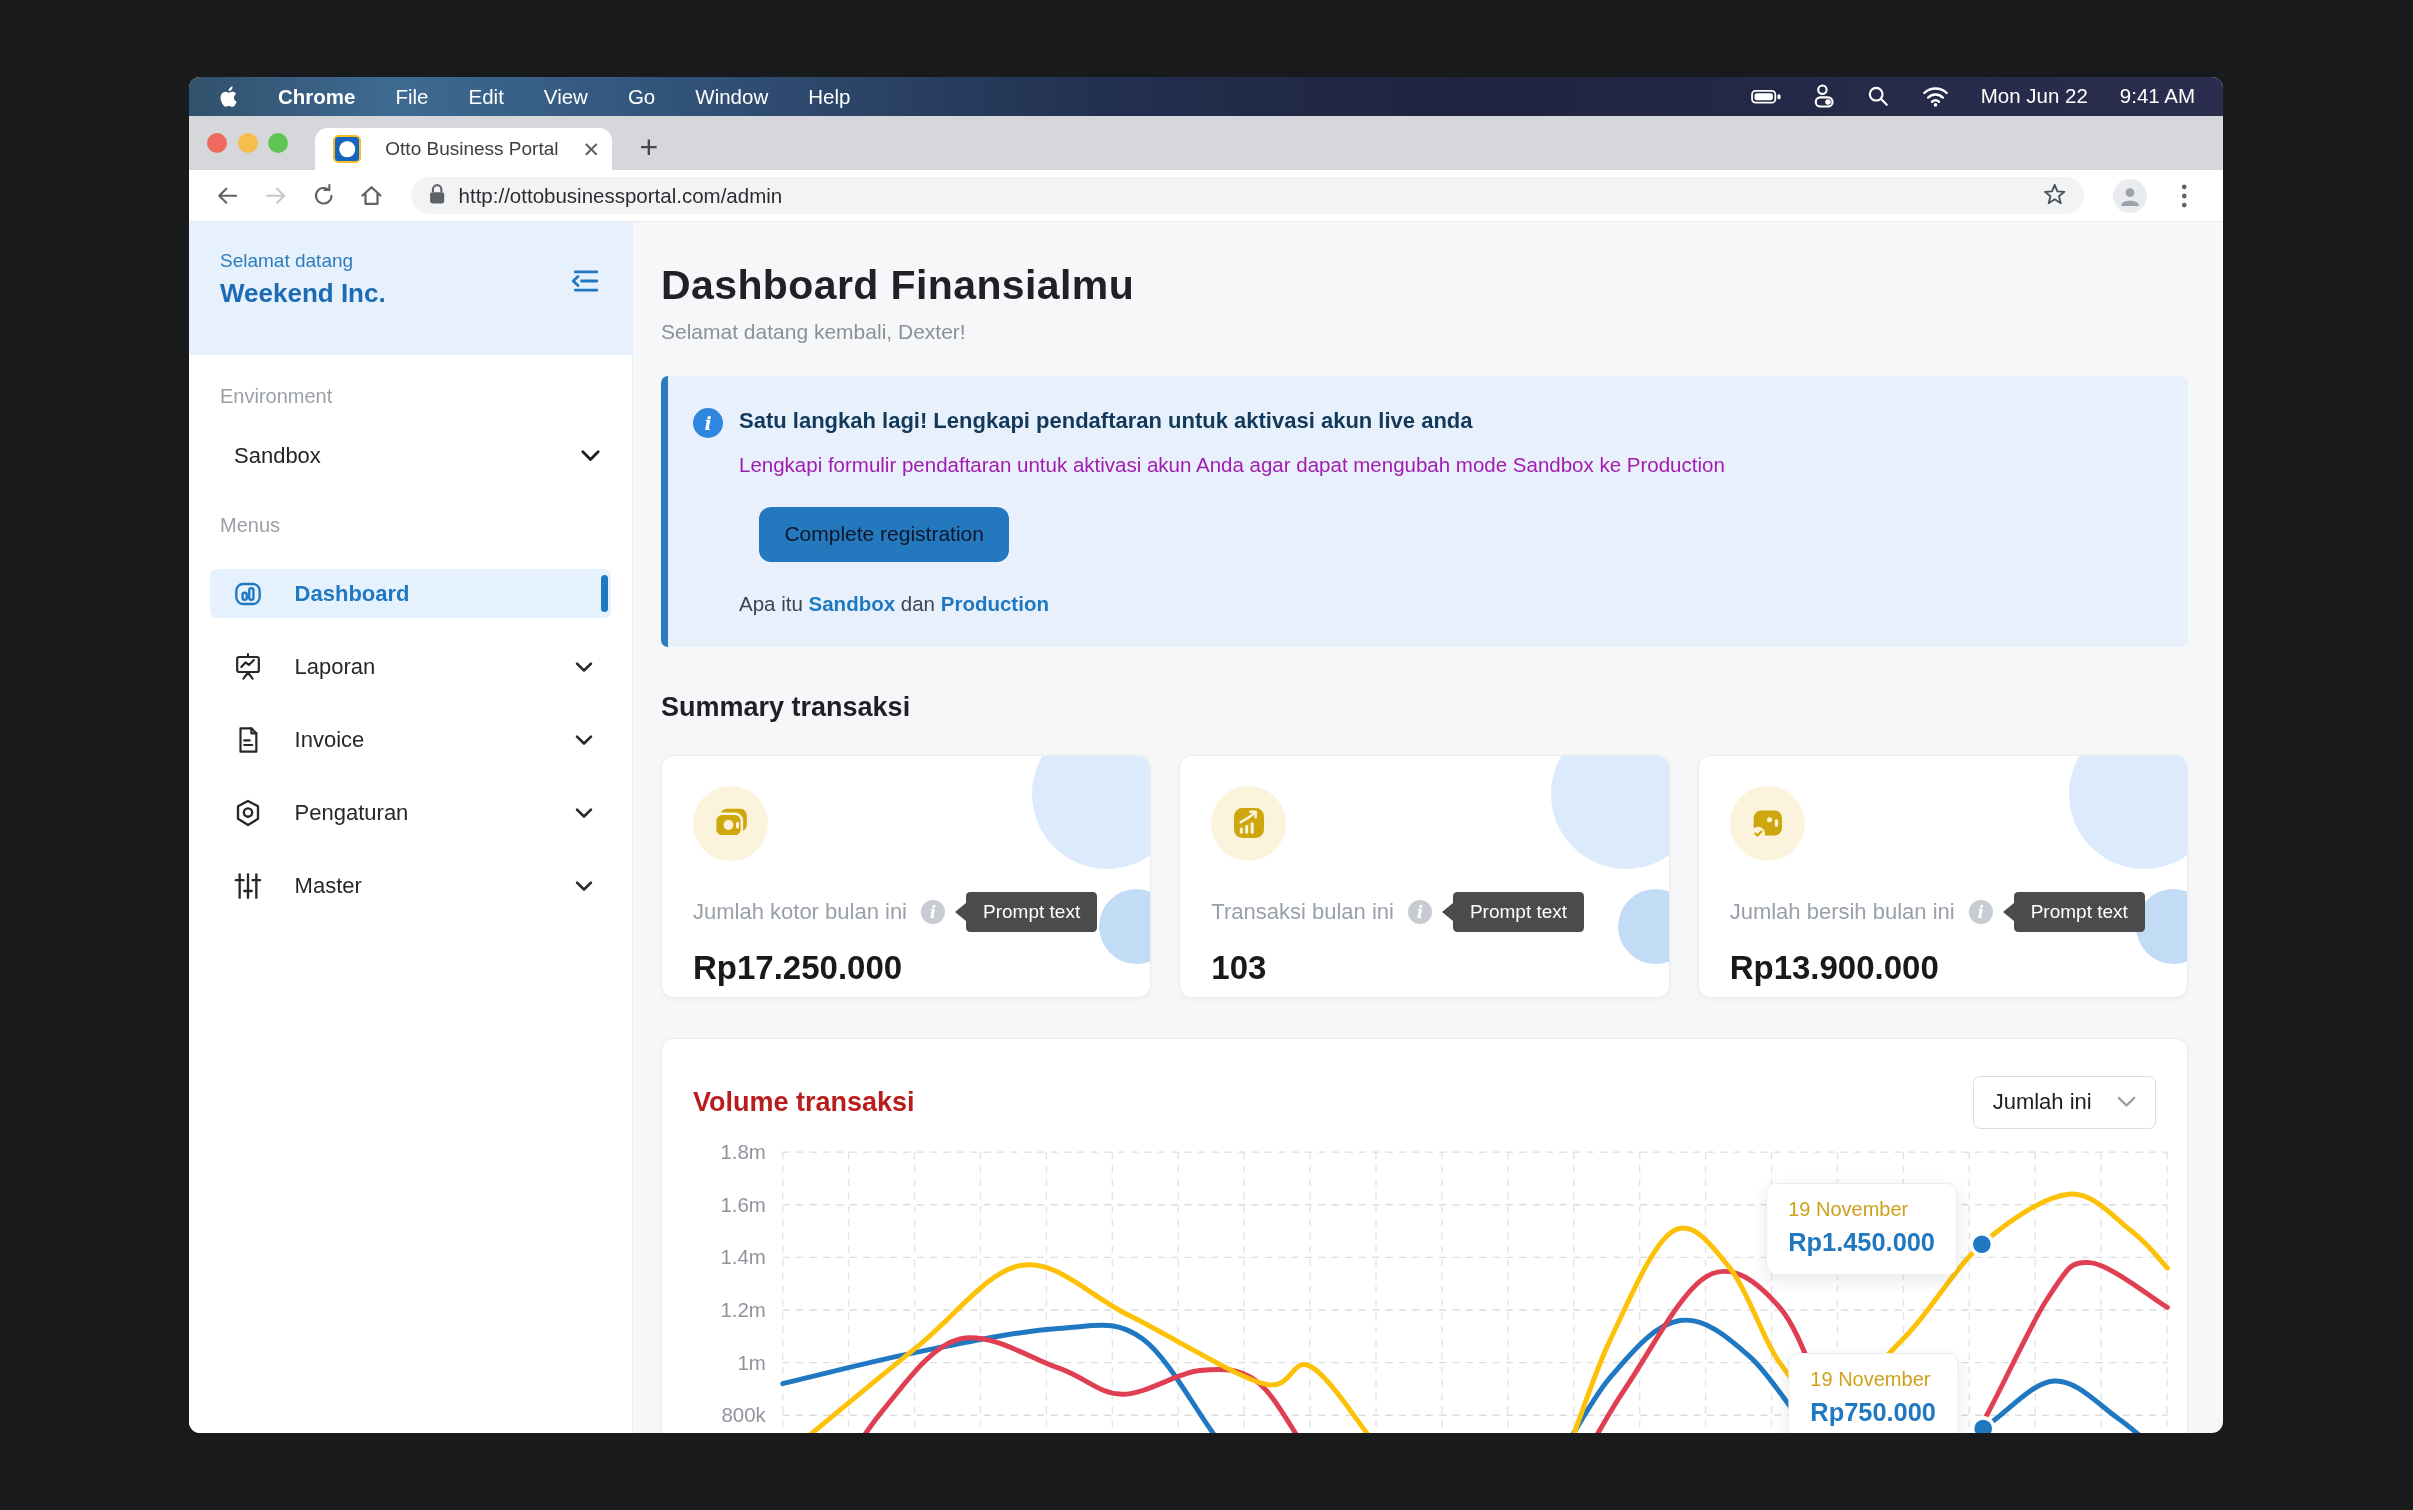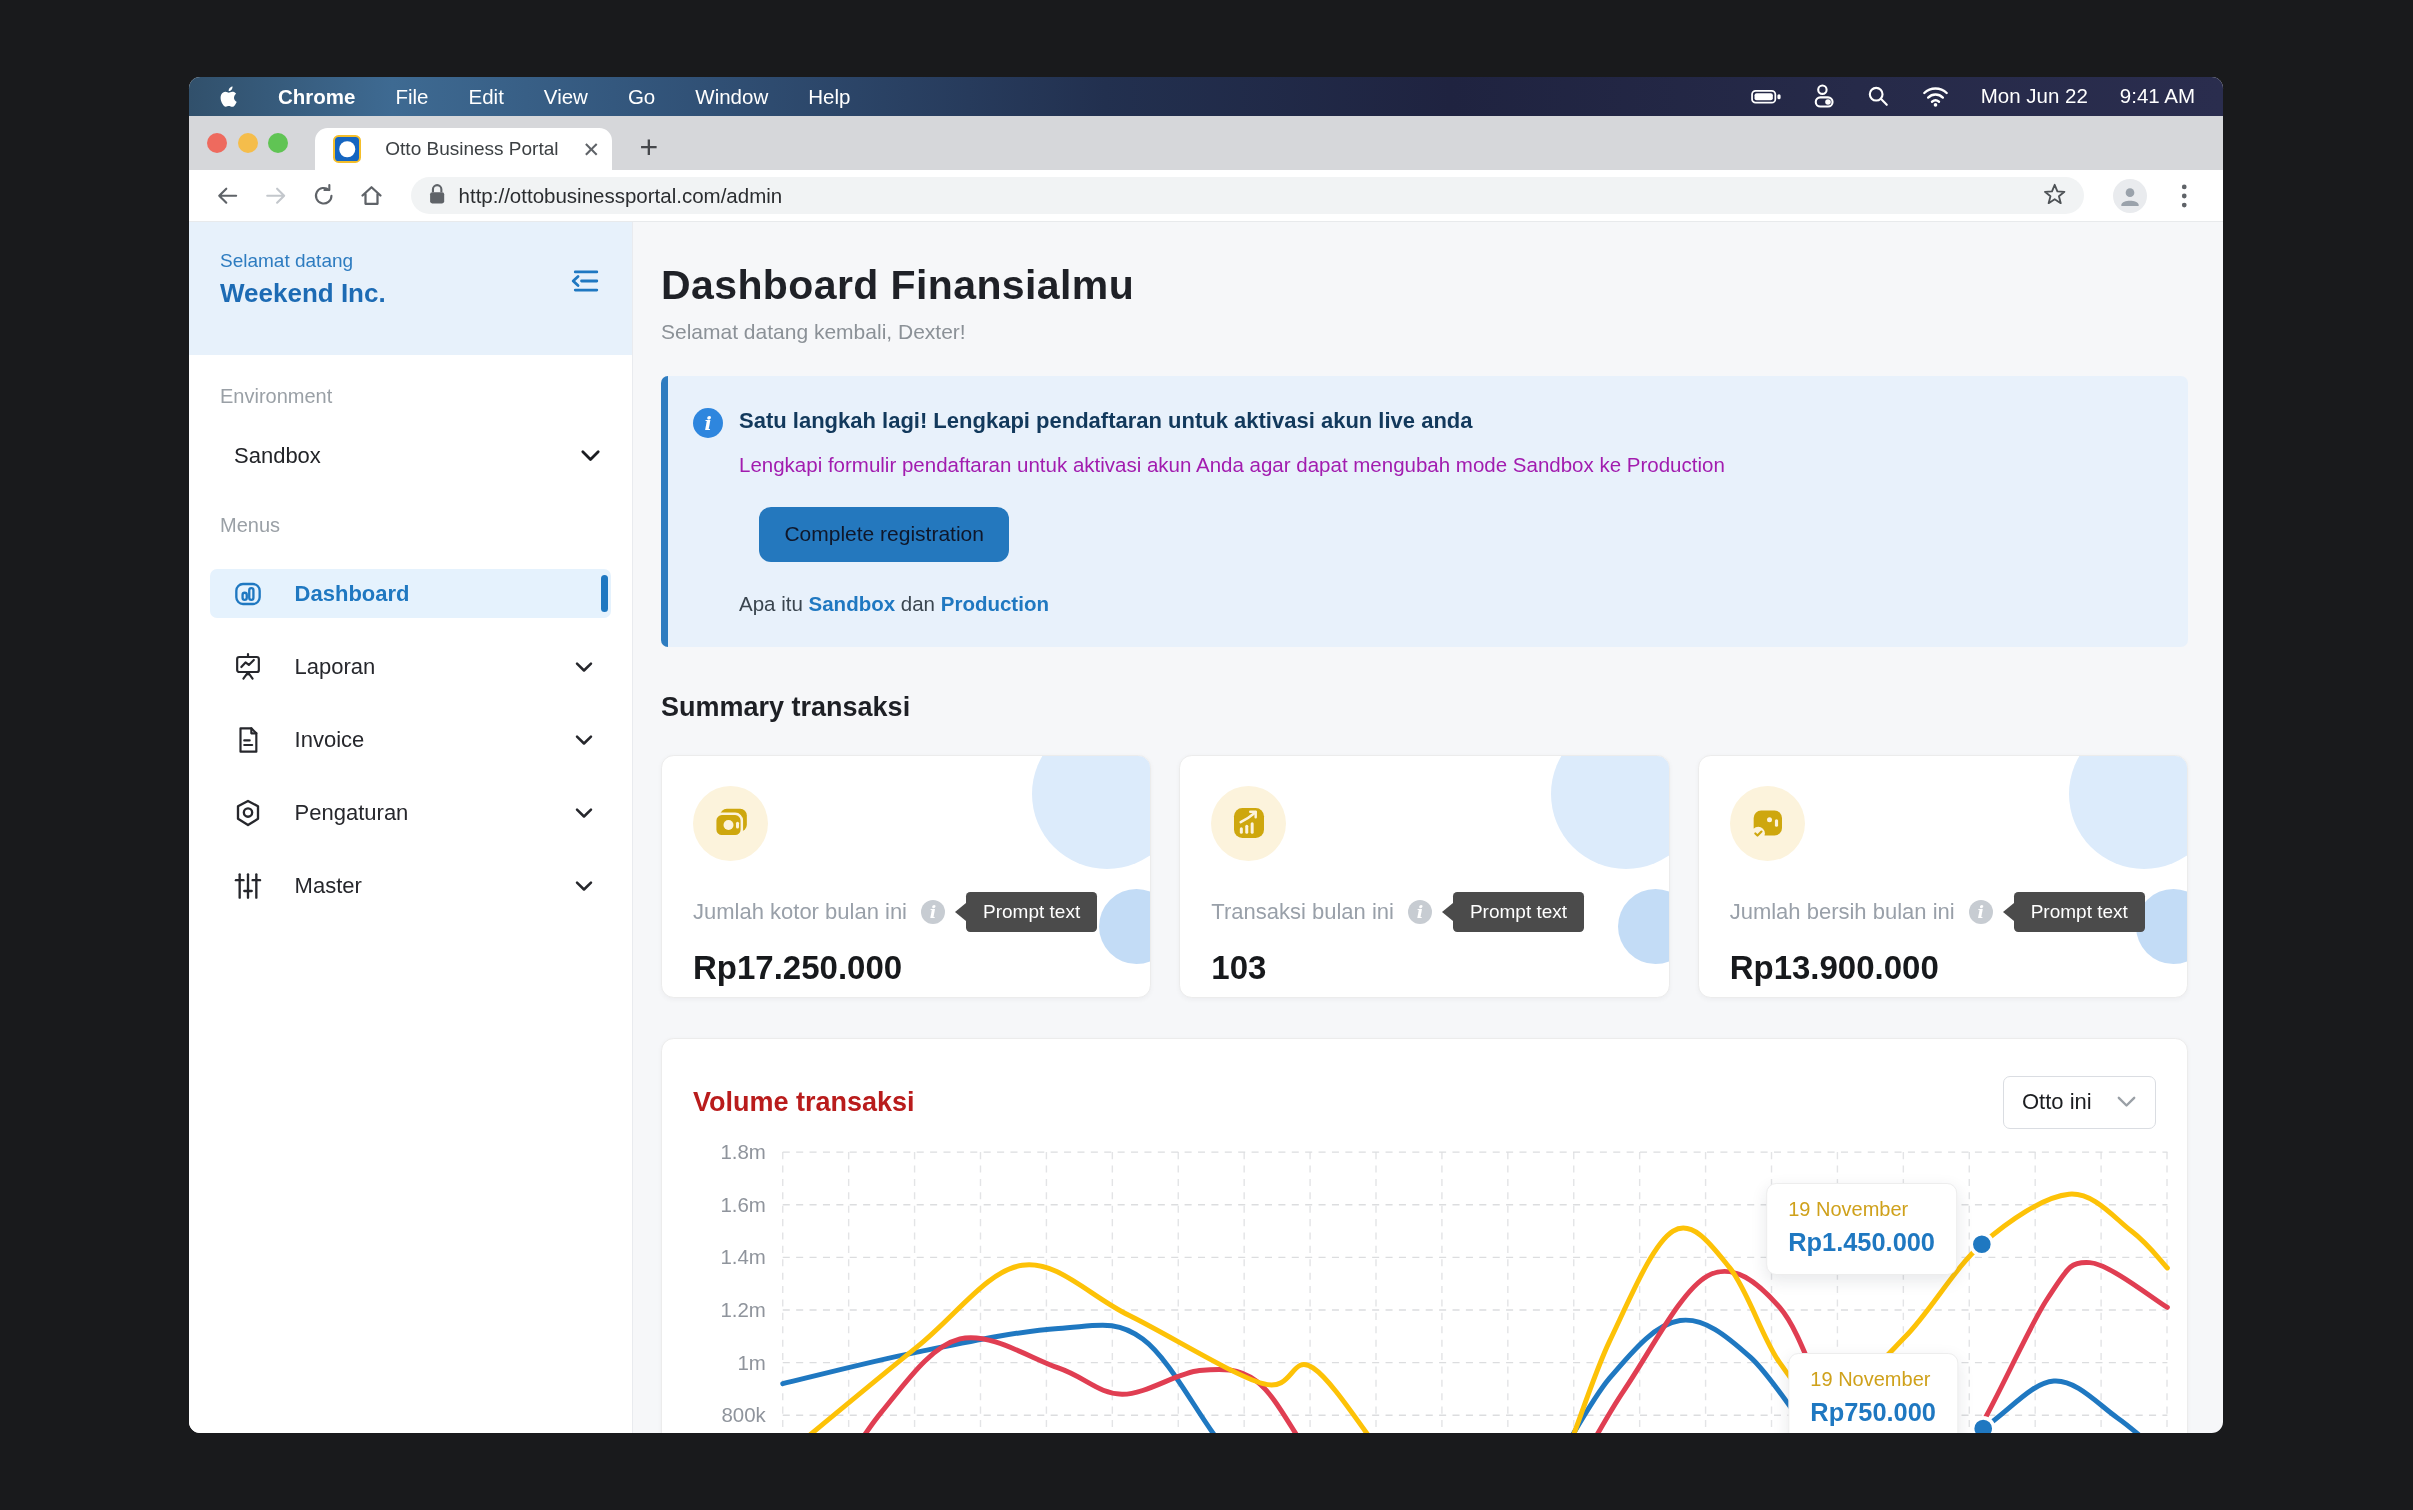--- a/index.html
+++ b/index.html
@@ -424,21 +424,21 @@
             <span class="tip">Prompt text</span>
           </div>
           <div class="card-value">Rp13.900.000</div>
         </div>
       </div>
 
       <div class="volume">
         <div class="volume-head">
           <span class="volume-title">Volume transaksi</span>
           <span class="dropdown">
-            <span>Otto ini</span>
+            <span>Jumlah ini</span>
             <span class="chev">
               <svg width="21" height="14" viewBox="0 0 30 20">
                   <polyline points="4,4 15,15 26,4" fill="none" stroke="currentColor" stroke-width="3.4" stroke-linecap="round" stroke-linejoin="round"></polyline>
                 </svg>
             </span>
           </span>
         </div>
         <div class="chart-wrap">
           <svg width="1526" height="423" viewBox="0 0 2162 600">
               <line x1="170" y1="20" x2="170" y2="600" stroke="#e3e4e6" stroke-width="2" stroke-dasharray="10 9"></line>

